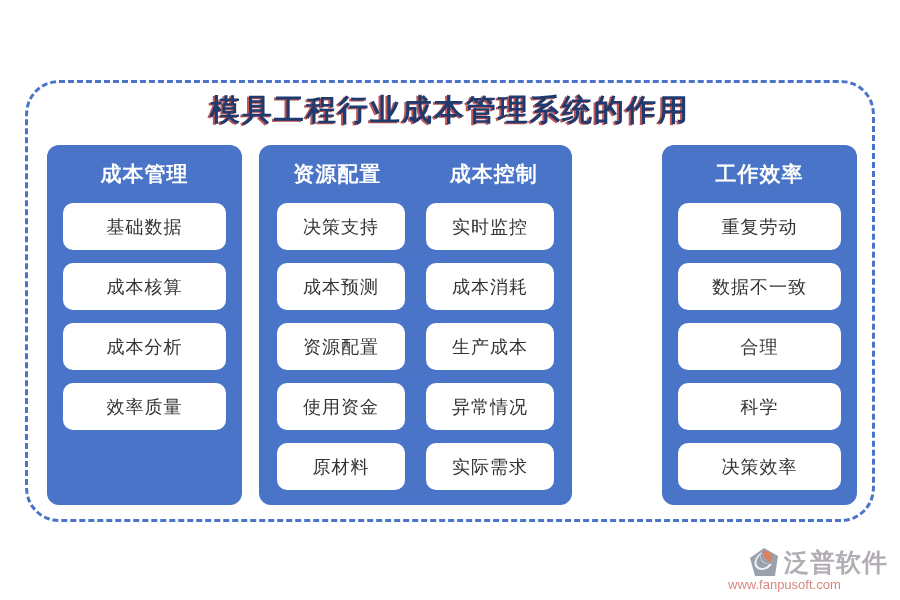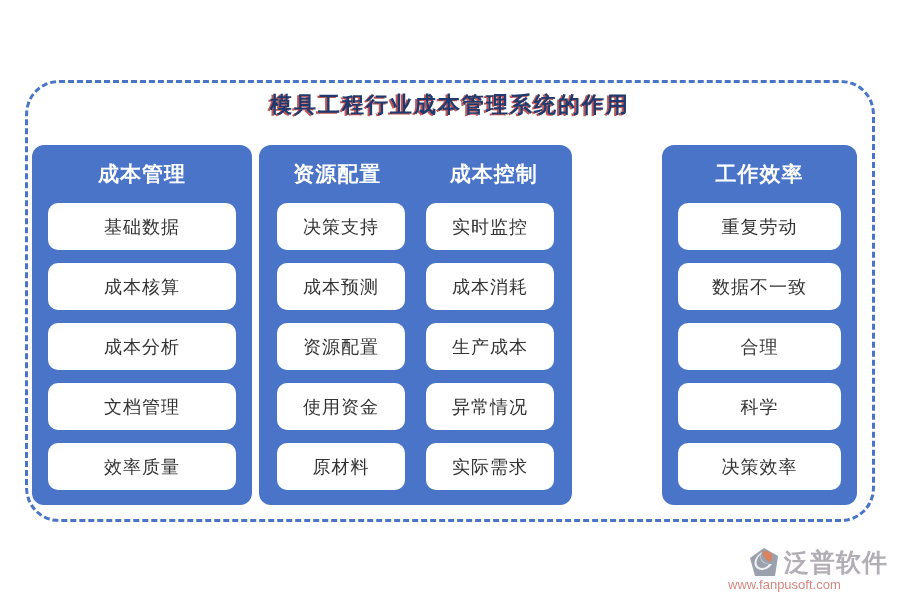--- a/index.html
+++ b/index.html
@@ -17,35 +17,35 @@
     width: 850px; height: 442px;
     border: 3px dashed #4a74c8;
     border-radius: 34px;
   }
 
   .title {
     position: absolute;
     top: 90px; left: 0;
     width: 100%;
     text-align: center;
-    font-size: 22px;
+    font-size: 30px;
     font-weight: bold;
     letter-spacing: 2px;
     color: #1e3a6e;
     text-shadow: -2px 1px 0 rgba(176, 44, 44, 0.8);
   }
 
   .panel {
     position: absolute;
     top: 145px;
     height: 360px;
     background: #4a74c8;
     border-radius: 12px;
   }
-  .panel-1 { left: 32px;  width: 220px; }
+  .panel-1 { left: 47px;  width: 195px; }
   .panel-2 { left: 259px; width: 313px; }
   .panel-3 { left: 662px; width: 195px; }
 
   .panel-header {
     height: 58px;
     display: flex;
     align-items: center;
     justify-content: center;
     color: #ffffff;
     font-size: 21px;
@@ -106,21 +106,20 @@
 <div class="frame"></div>
 
 <div class="title">模具工程行业成本管理系统的作用</div>
 
 <div class="panel panel-1">
   <div class="panel-header">成本管理</div>
   <div class="boxes">
     <div class="box">基础数据</div>
     <div class="box">成本核算</div>
     <div class="box">成本分析</div>
-    <div class="box">文档管理</div>
     <div class="box">效率质量</div>
   </div>
 </div>
 
 <div class="panel panel-2">
   <div class="dual-headers">
     <div class="panel-header">资源配置</div>
     <div class="panel-header">成本控制</div>
   </div>
   <div class="dual-body">

